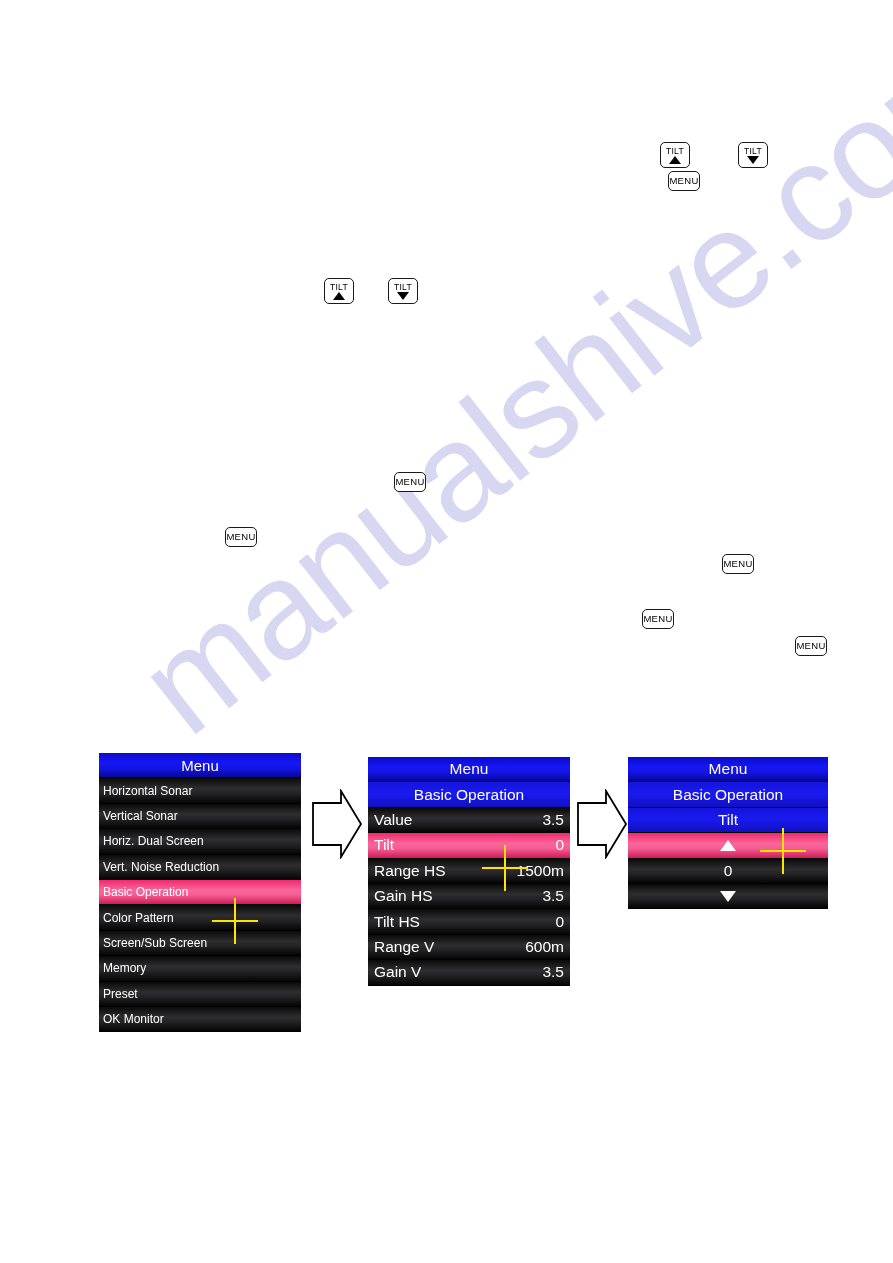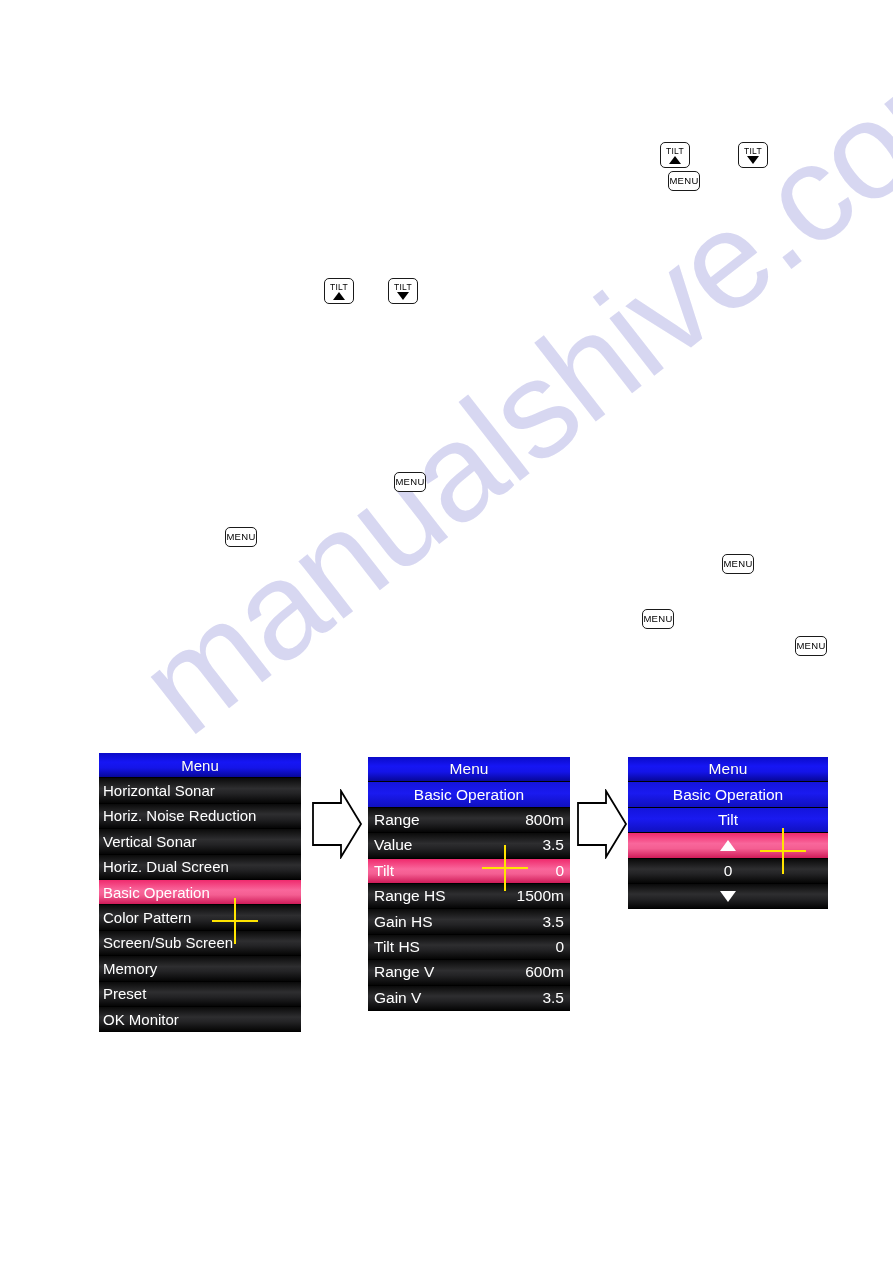--- a/index.html
+++ b/index.html
@@ -135,21 +135,21 @@
   .prow .tri-w {
     width: 0; height: 0;
     border-left: 8px solid transparent;
     border-right: 8px solid transparent;
   }
   .prow .tri-w.up   { border-bottom: 11px solid #ffffff; }
   .prow .tri-w.down { border-top: 11px solid #ffffff; }
 
   
   #panel-main-menu { left: 99px; top: 753px; width: 202px; }
-  #panel-main-menu .prow { height: 25.4px; padding: 0 4px; font-size: 15px; }
+  #panel-main-menu .prow { height: 25.4px; padding: 0 4px; font-size: 12px; }
   #panel-main-menu .prow.title { font-size: 15px; }
 
   
   #panel-basic-operation { left: 368px; top: 757px; width: 202px; }
   #panel-basic-operation .prow { height: 25.4px; padding: 0 6px; font-size: 15.5px; }
 
   
   #panel-tilt-adjust { left: 628px; top: 757px; width: 200px; }
   #panel-tilt-adjust .prow { height: 25.4px; padding: 0 6px; font-size: 15.5px; justify-content: center; }
 
@@ -230,27 +230,27 @@
 </div>
 
 <div class="panel" id="panel-main-menu">
   <div class="prow title">
     <span class="lbl" style="flex:0 0 auto;">Menu</span>
   </div>
   <div class="prow normal">
     <span class="lbl">Horizontal Sonar</span>
   </div>
   <div class="prow normal">
-    <span class="lbl">Horiz. Noise Reduction</span>
-  </div>
-  <div class="prow normal">
     <span class="lbl">Vertical Sonar</span>
   </div>
   <div class="prow normal">
     <span class="lbl">Horiz. Dual Screen</span>
+  </div>
+  <div class="prow normal">
+    <span class="lbl">Vert. Noise Reduction</span>
   </div>
   <div class="prow selected">
     <span class="lbl">Basic Operation</span>
   </div>
   <div class="prow normal">
     <span class="lbl">Color Pattern</span>
   </div>
   <div class="prow normal">
     <span class="lbl">Screen/Sub Screen</span>
   </div>
@@ -264,24 +264,20 @@
     <span class="lbl">OK Monitor</span>
   </div>
 </div>
 
 <div class="panel" id="panel-basic-operation">
   <div class="prow title">
     <span class="lbl" style="flex:0 0 auto;">Menu</span>
   </div>
   <div class="prow subtitle">
     <span class="lbl" style="flex:0 0 auto;">Basic Operation</span>
-  </div>
-  <div class="prow normal">
-    <span class="lbl">Range</span>
-    <span class="val">800m</span>
   </div>
   <div class="prow normal">
     <span class="lbl">Value</span>
     <span class="val">3.5</span>
   </div>
   <div class="prow selected">
     <span class="lbl">Tilt</span>
     <span class="val">0</span>
   </div>
   <div class="prow normal">

